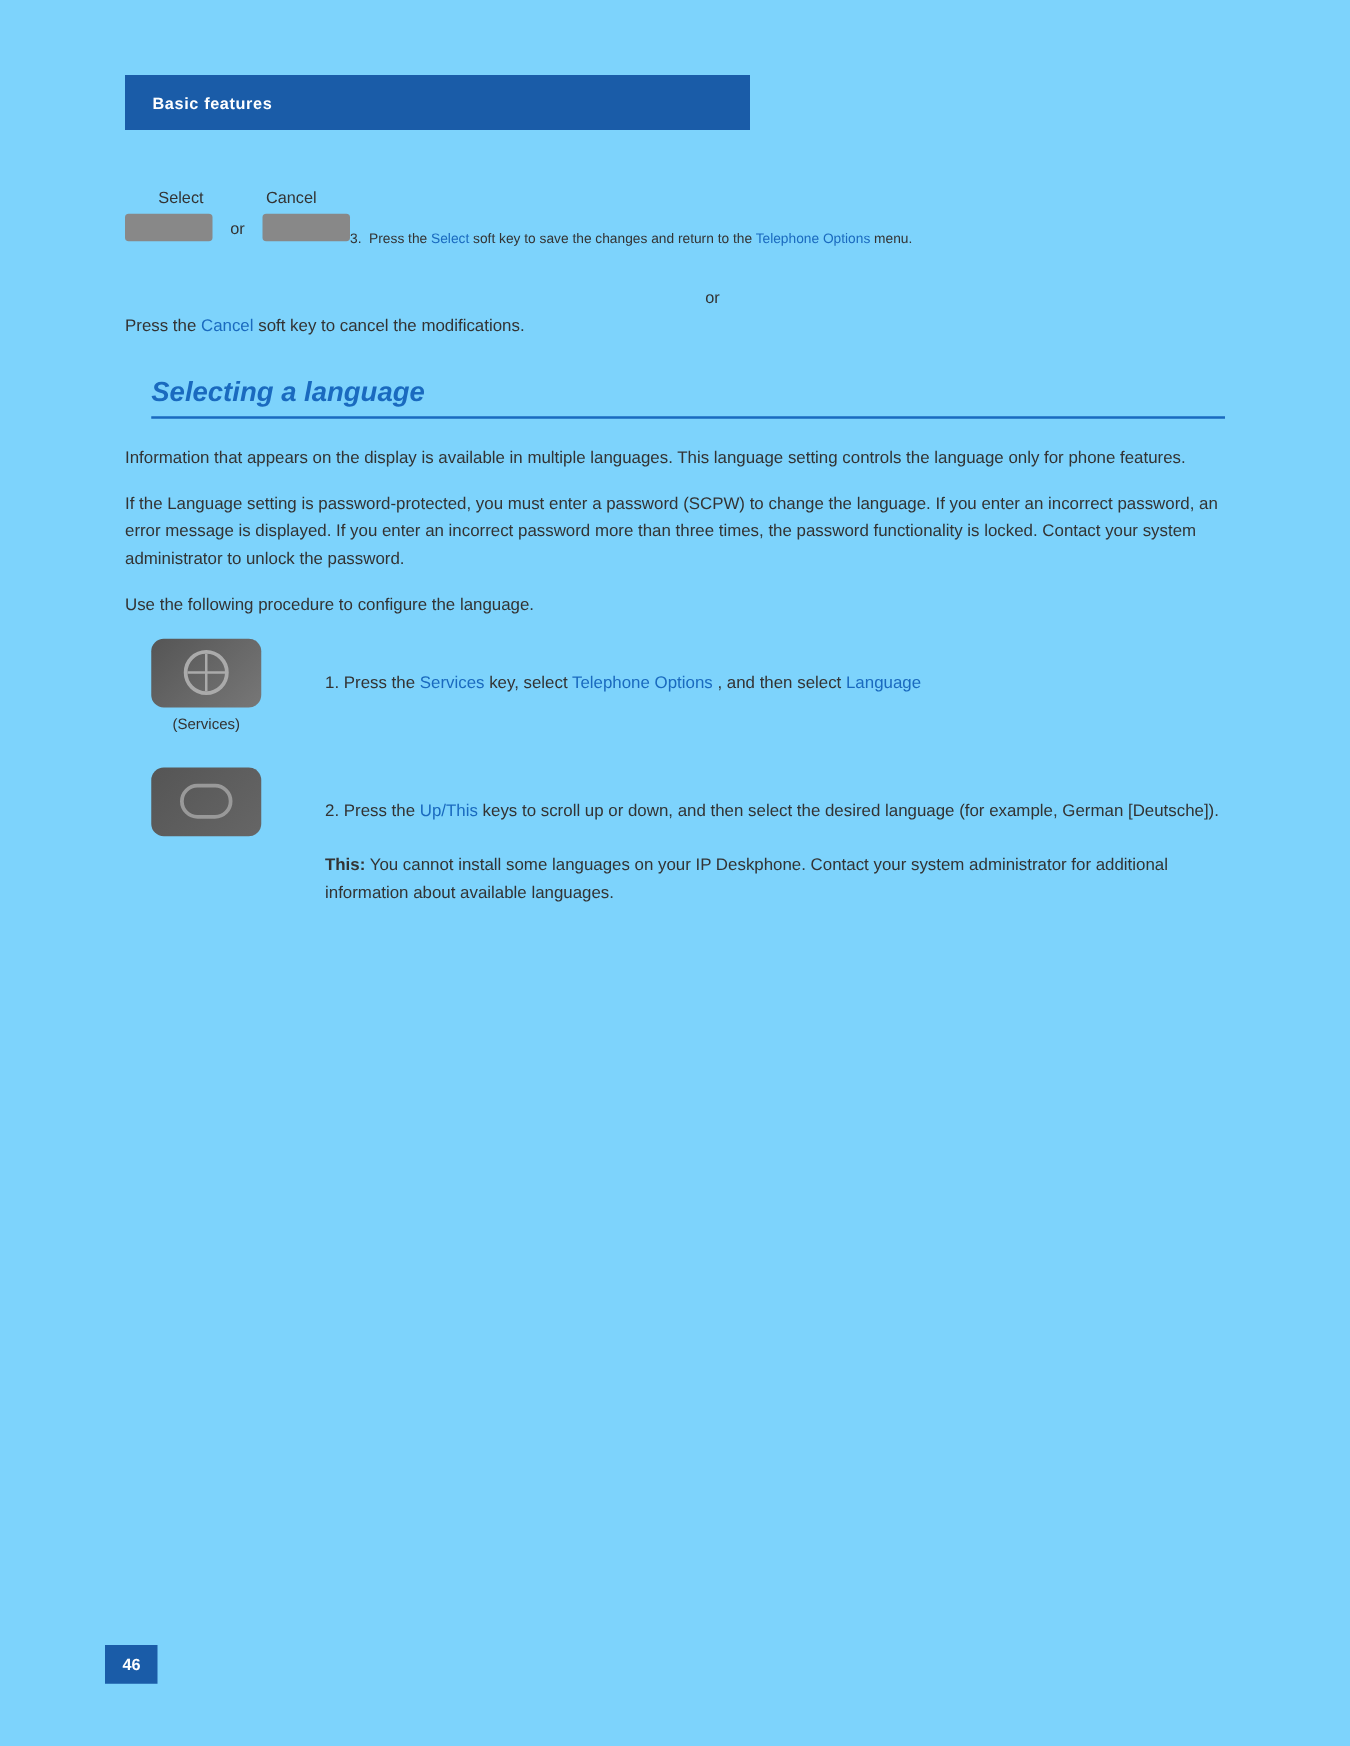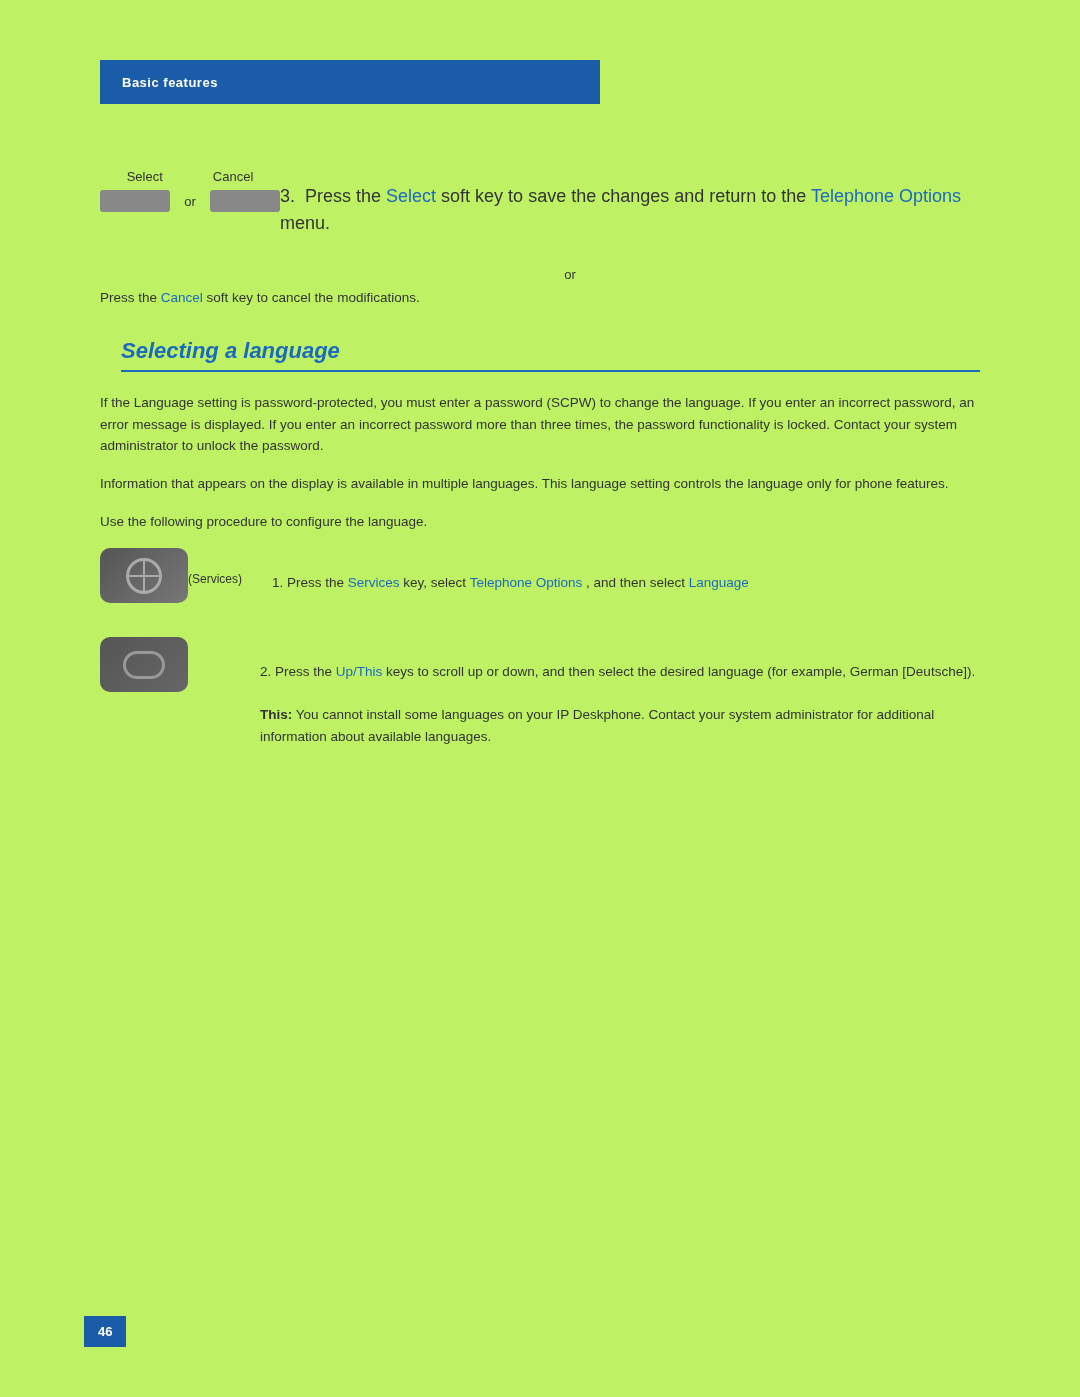--- a/index.html
+++ b/index.html
@@ -10,21 +10,21 @@
       font-size: 14px;
       color: #222222;
       width: 1080px;
       min-height: 1397px;
       position: relative;
     }
 
     .page {
       width: 1080px;
       min-height: 1397px;
-      background: #bef264;
+      background: #7dd3fc;
       padding: 60px 100px 60px 100px;
       position: relative;
     }
 
     
     .header-banner {
       background: #1a5ca8;
       padding: 14px 22px;
       margin-bottom: 30px;
       width: 500px;
@@ -74,21 +74,21 @@
     }
 
     .or-text-small {
       font-size: 13px;
       color: #333;
       margin: 0 4px;
     }
 
     .step-text {
       flex: 1;
-      font-size: 18px;
+      font-size: 11px;
       line-height: 1.5;
       color: #333;
       padding-top: 5px;
       margin-top: 44px;
     }
 
     .link-blue {
       color: #1a6abf;
       text-decoration: none;
     }
@@ -130,20 +130,21 @@
     
     .instruction-row {
       display: flex;
       align-items: flex-start;
       margin-bottom: 28px;
       gap: 30px;
     }
 
     .icon-area {
       display: flex;
+      flex-direction: column;
       align-items: center;
       min-width: 130px;
     }
 
     .icon-box {
       width: 88px;
       height: 55px;
       background: #666;
       border-radius: 10px;
       display: flex;
@@ -264,22 +265,22 @@
   </div>
 
   <div class="or-centered">or</div>
 
   <div class="cancel-text">
     <span>Press the </span><a class="link-blue">Cancel</a><span> soft key to cancel the modifications.</span>
   </div>
 
   <div class="section-heading">Selecting a language</div>
 
+  <p class="body-para">Information that appears on the display is available in multiple languages. This language setting controls the language only for phone features.</p>
   <p class="body-para">If the Language setting is password-protected, you must enter a password (SCPW) to change the language. If you enter an incorrect password, an error message is displayed. If you enter an incorrect password more than three times, the password functionality is locked. Contact your system administrator to unlock the password.</p>
-  <p class="body-para">Information that appears on the display is available in multiple languages. This language setting controls the language only for phone features.</p>
   <p class="body-para">Use the following procedure to configure the language.</p>
 
   <div class="instruction-row">
     <div class="icon-area">
       <div class="icon-box services-icon">
         <div class="globe-shape"></div>
       </div>
       <span class="icon-caption">(Services)</span>
     </div>
     <div class="instruction-text">

